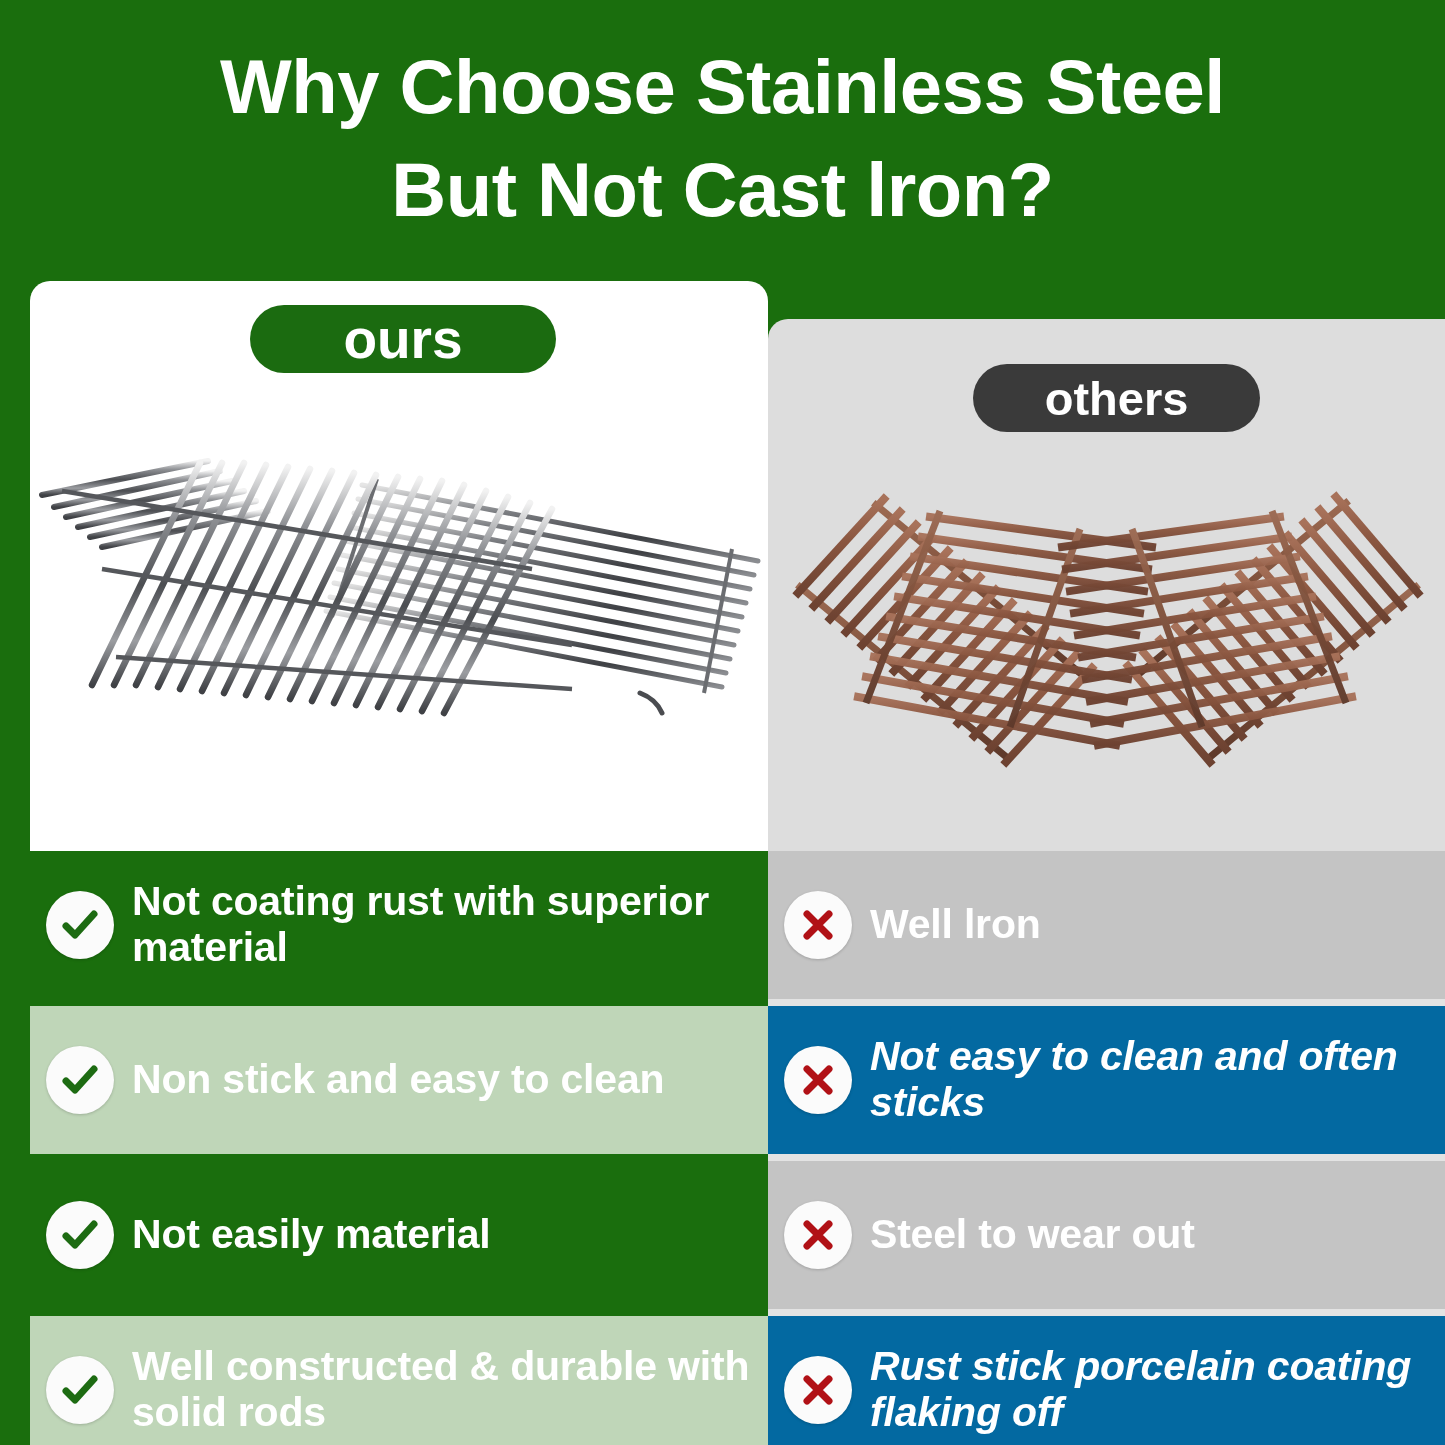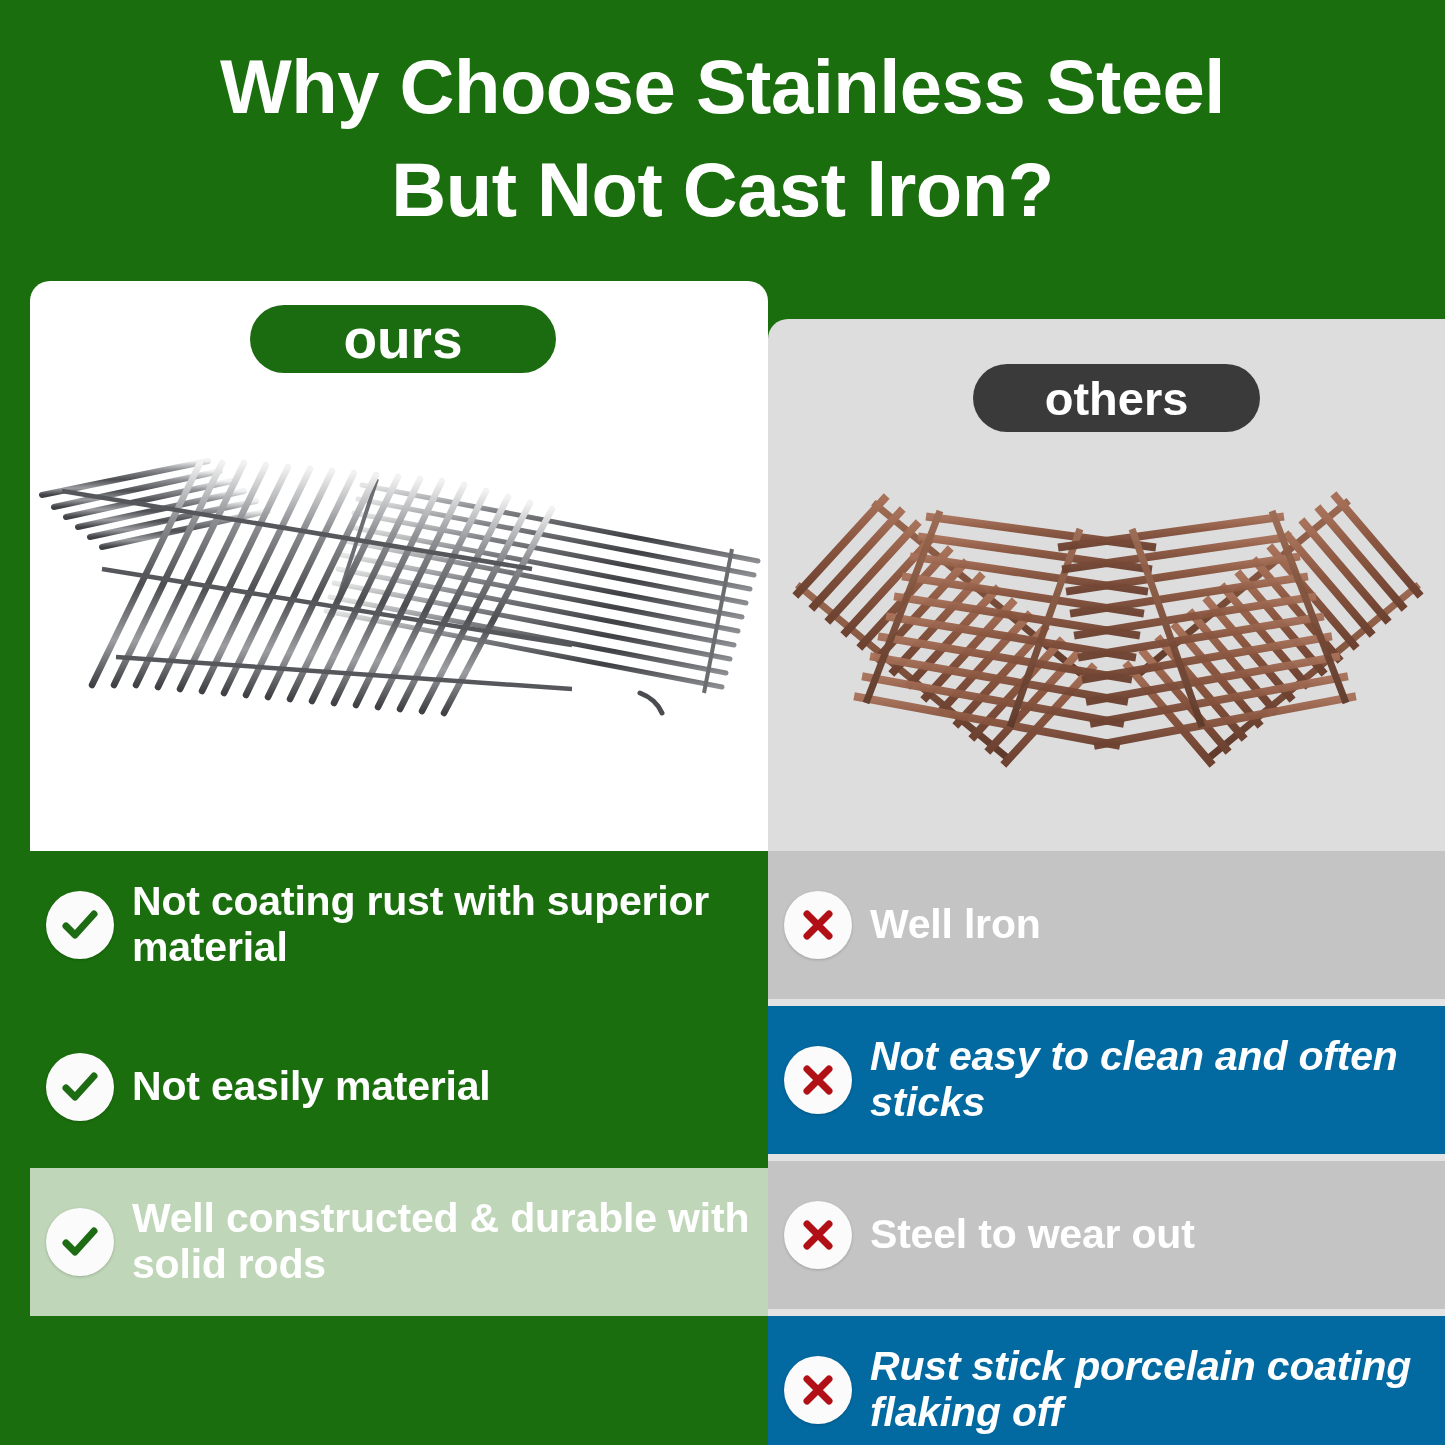--- a/index.html
+++ b/index.html
@@ -362,20 +362,30 @@
         <svg width="40" height="40" viewBox="0 0 40 40">
           <path d="M6 21 L15 30 L34 9" stroke="#1d6b12" stroke-width="7" fill="none" stroke-linecap="round" stroke-linejoin="round"></path>
         </svg>
       </span>
       <span class="row-text">Not coating rust with superior material</span>
     </div>
   </div>
 
   <div class="gapline-green"></div>
 
+  <div class="row row-l-light row-pad h-one">
+    <div class="row-inner">
+      <span class="badge-icon">
+        <svg width="40" height="40" viewBox="0 0 40 40">
+          <path d="M6 21 L15 30 L34 9" stroke="#1d6b12" stroke-width="7" fill="none" stroke-linecap="round" stroke-linejoin="round"></path>
+        </svg>
+      </span>
+      <span class="row-text">Non stick and easy to clean</span>
+    </div>
+  </div>
 
   <div class="gapline-green"></div>
 
   <div class="row row-l-dark row-pad h-one">
     <div class="row-inner">
       <span class="badge-icon">
         <svg width="40" height="40" viewBox="0 0 40 40">
           <path d="M6 21 L15 30 L34 9" stroke="#1d6b12" stroke-width="7" fill="none" stroke-linecap="round" stroke-linejoin="round"></path>
         </svg>
       </span>

